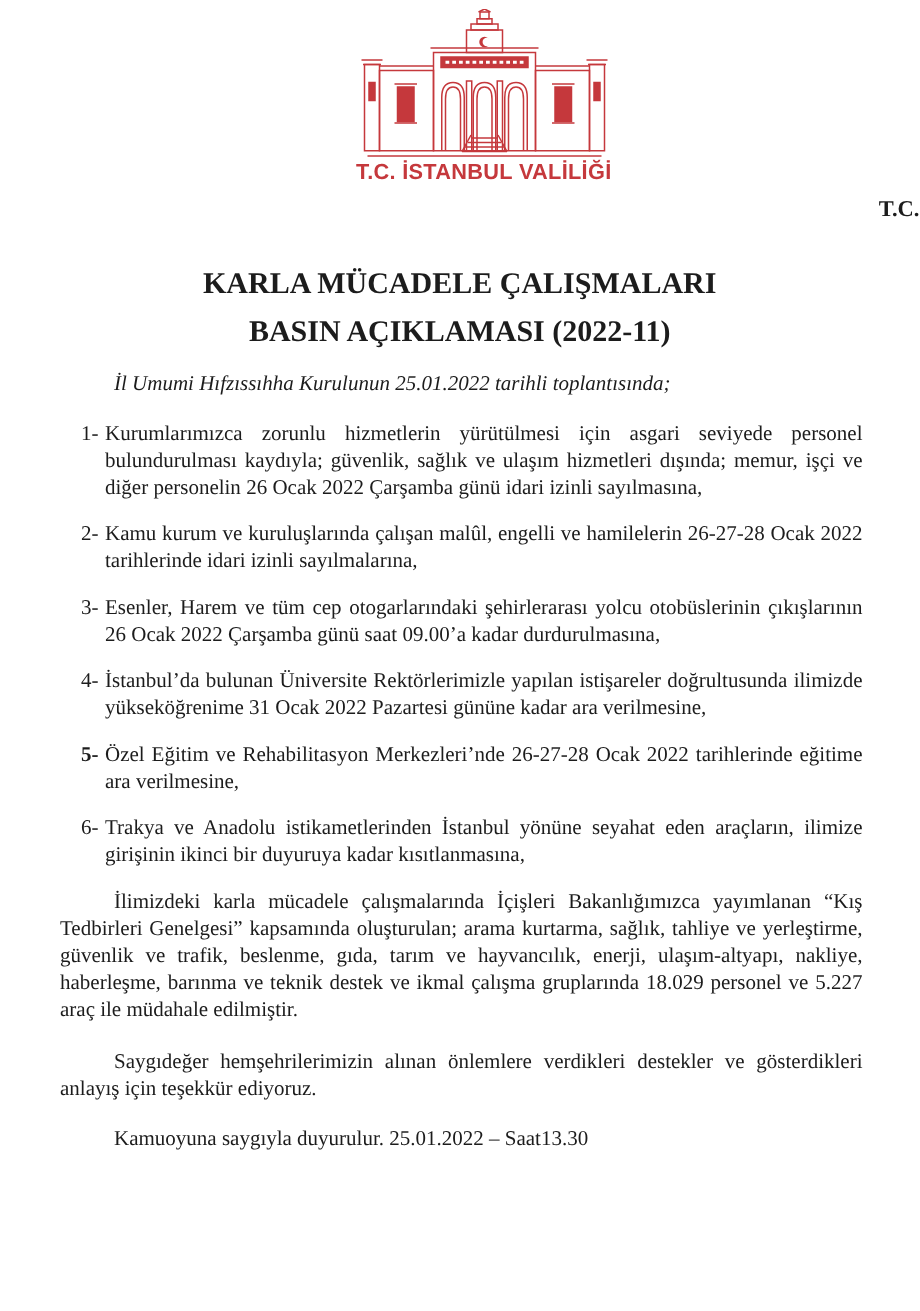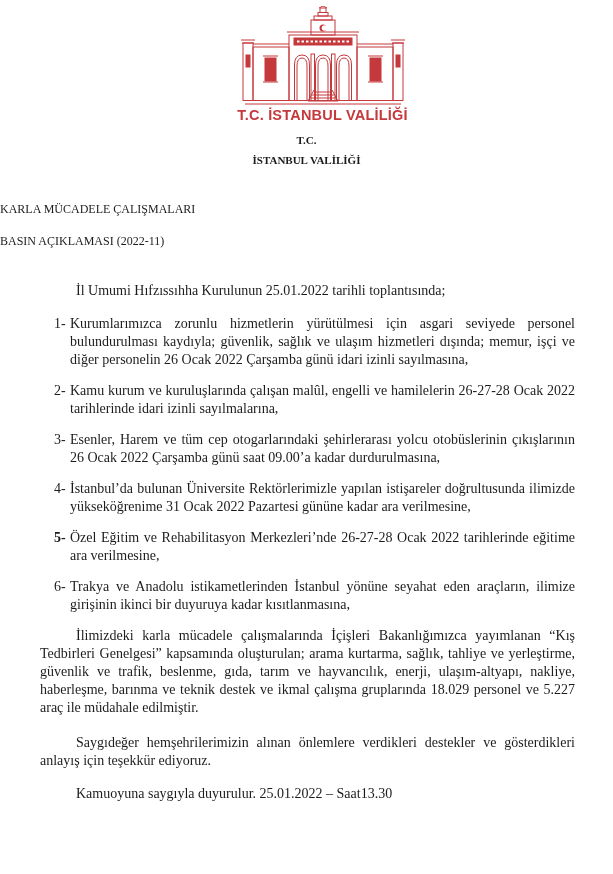--- a/index.html
+++ b/index.html
@@ -16,27 +16,27 @@
   .logo-wrap { text-align: center; padding-top: 6px; margin-left: 32px; }
   .building-svg { width: 170px; height: 100px; display: block; margin: 0 auto; }
   .logo-caption {
     font-family: "Liberation Sans", sans-serif;
     font-weight: 700;
     font-size: 14.5px;
     letter-spacing: 0.2px;
     margin-top: 1px;
   }
   
-  .gov-header { text-align: center; margin-top: 7px; font-weight: 700; font-size: 11px; line-height: 20px; }
+  .gov-header { text-align: right; margin-top: 7px; font-weight: 700; font-size: 15px; line-height: 20px; }
   
-  .doc-title { font-weight: 400; font-size: 12px; margin-top: 30px; line-height: 18px; }
+  .doc-title { text-align: center; font-weight: 700; font-size: 20px; margin-top: 30px; line-height: 18px; }
   .doc-title .t2 { margin-top: 14px; }
   
   .body-text { margin: 0 38px 0 40px; font-size: 14px; line-height: 18px; text-align: justify; }
-  .intro { margin-top: 32px; }
+  .intro { margin-top: 18px; font-style: italic; }
   .para-indent { text-indent: 36px; }
   .list { margin-top: 15px; }
   .item { display: flex; margin-bottom: 13px; }
   .marker { flex: 0 0 30px; padding-left: 14px; }
   .marker.bold { font-weight: 700; }
   .content { flex: 1 1 auto; text-align: justify; }
   .karar { text-align: left; }
   .closing-para { margin-top: 13px; }
   .thanks { margin-top: 17px; }
   .final { margin-top: 15px; text-align: left; }
@@ -102,21 +102,20 @@
       <line x1="144" y1="184" x2="196" y2="184"></line>
       <line x1="140" y1="190" x2="200" y2="190"></line>
       <line x1="140" y1="190" x2="152" y2="168"></line>
       <line x1="200" y1="190" x2="188" y2="168"></line>
     </svg>
     <div class="logo-caption" style="color:#c5383c">T.C. İSTANBUL VALİLİĞİ</div>
   </div>
 
   <div class="gov-header">
     <div>T.C.</div>
-    <div>İSTANBUL VALİLİĞİ</div>
   </div>
 
   <div class="doc-title">
     <div class="t1">KARLA MÜCADELE ÇALIŞMALARI</div>
     <div class="t2">BASIN AÇIKLAMASI (2022-11)</div>
   </div>
 
   <div class="body-text">
 
     <div class="intro">

